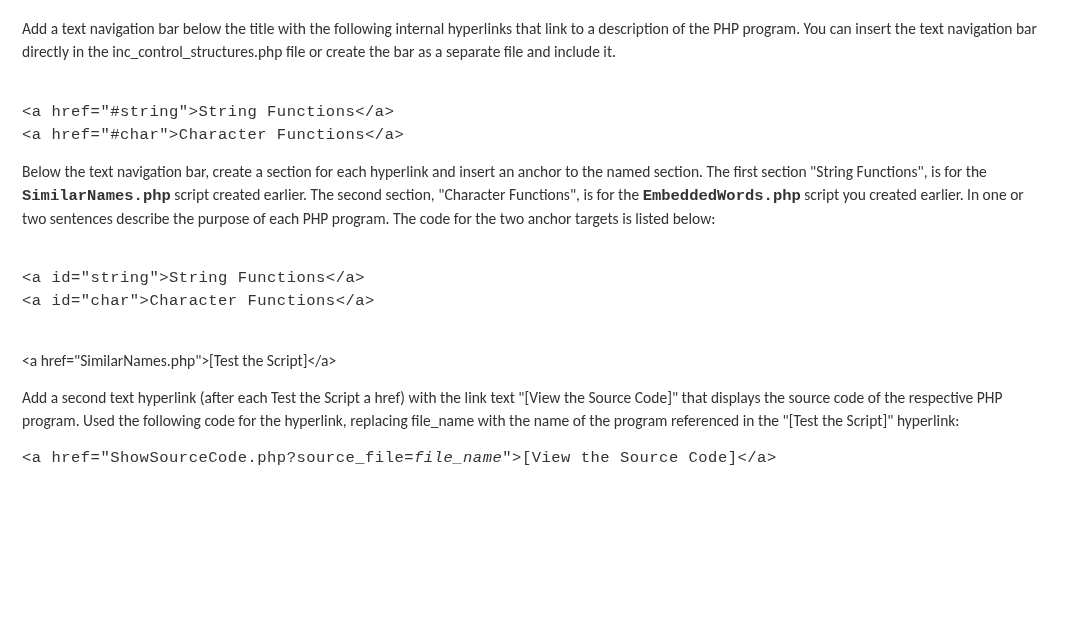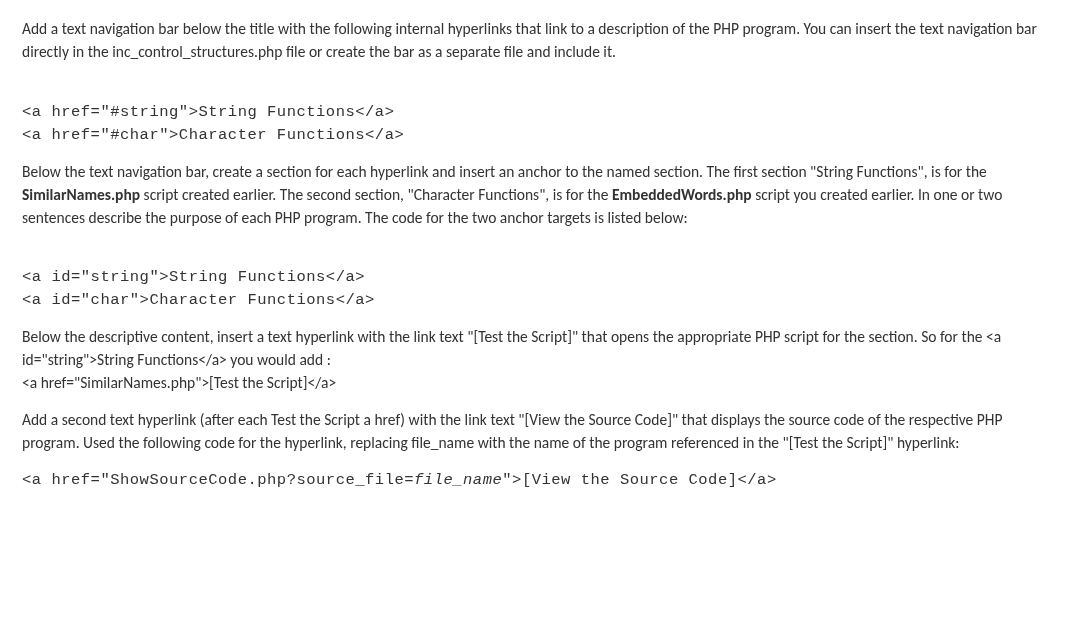--- a/index.html
+++ b/index.html
@@ -19,34 +19,35 @@
       font-family: "Courier New", Courier, monospace;
       font-size: 15.5px;
       letter-spacing: 0.5px;
       white-space: pre;
       margin-bottom: 14px;
     }
     .normal-span {
     }
     b {
       font-weight: bold;
+      font-family: Liberation Mono, monospace;
     }
   </style>
 </head>
 <body>
 
 <p>Add a text navigation bar below the title with the following internal hyperlinks that link to a description of the PHP program.  You can insert the text navigation bar directly in the inc_control_structures.php file or create the bar as a separate file and include it.</p>
 
 <div class="code-block">
 <span>&lt;a href="#string"&gt;String Functions&lt;/a&gt;</span>
 <span>&lt;a href="#char"&gt;Character Functions&lt;/a&gt;</span></div>
 
 <p><span class="normal-span">Below the text navigation bar, create a section for each hyperlink and insert an anchor to the named section.  The first section "String Functions", is for the </span><b>SimilarNames.php</b><span class="normal-span"> script created earlier.  The second section, "Character Functions", is for the </span><b>EmbeddedWords.php</b><span class="normal-span"> script you created earlier.  In one or two sentences describe the purpose of each PHP program.  The code for the two anchor targets is listed below:</span></p>
 
 <div class="code-block">
 <span>&lt;a id="string"&gt;String Functions&lt;/a&gt;</span>
 <span>&lt;a id="char"&gt;Character Functions&lt;/a&gt;</span></div>
 
-<p><span>Below the descriptive content, insert a text hyperlink with the link text "[Test the Script]" that opens the appropriate PHP script for the section.  So for the &lt;a id="string"&gt;String Functions&lt;/a&gt; you would add :</span><br><span>&lt;a href="SimilarNames.php"&gt;[Test the Script]&lt;/a&gt;</span></p>
+<p><br><span>&lt;a href="SimilarNames.php"&gt;[Test the Script]&lt;/a&gt;</span></p>
 
 <p>Add a second text hyperlink (after each Test the Script a href) with the link text "[View the Source Code]" that displays the source code of the respective PHP program.  Used the following code for the hyperlink, replacing file_name with the name of the program referenced in the "[Test the Script]" hyperlink:</p>
 
 <div class="code-block"><span>&lt;a href="ShowSourceCode.php?source_file=</span><i>file_name</i><span>"&gt;[View the Source Code]&lt;/a&gt;</span></div>
 
 </body></html>

